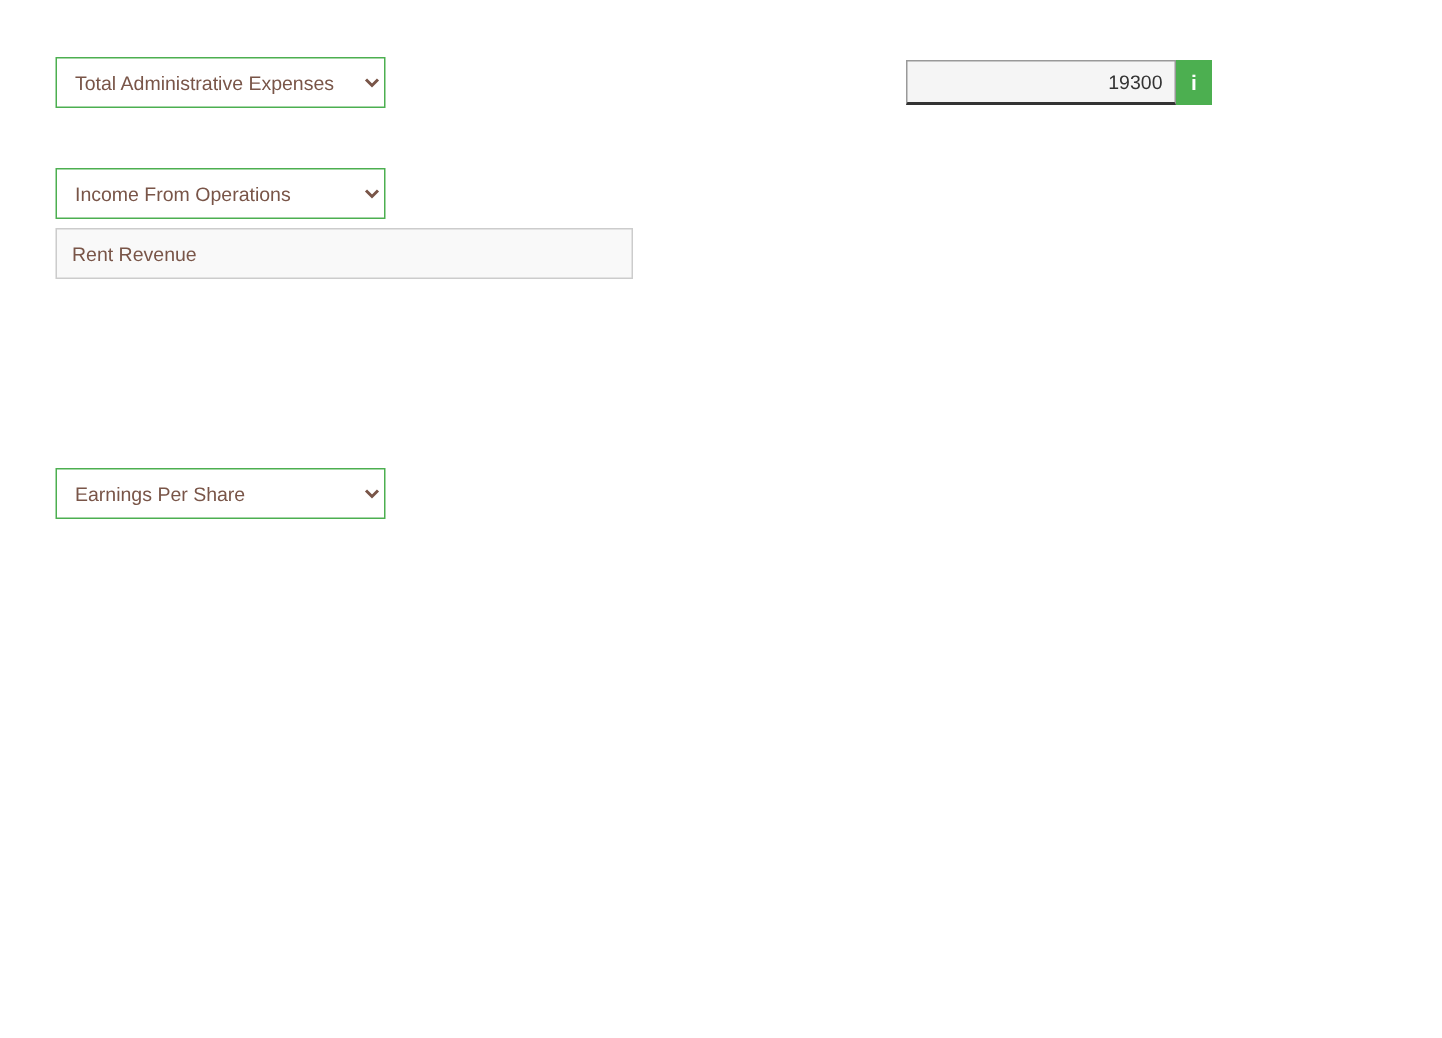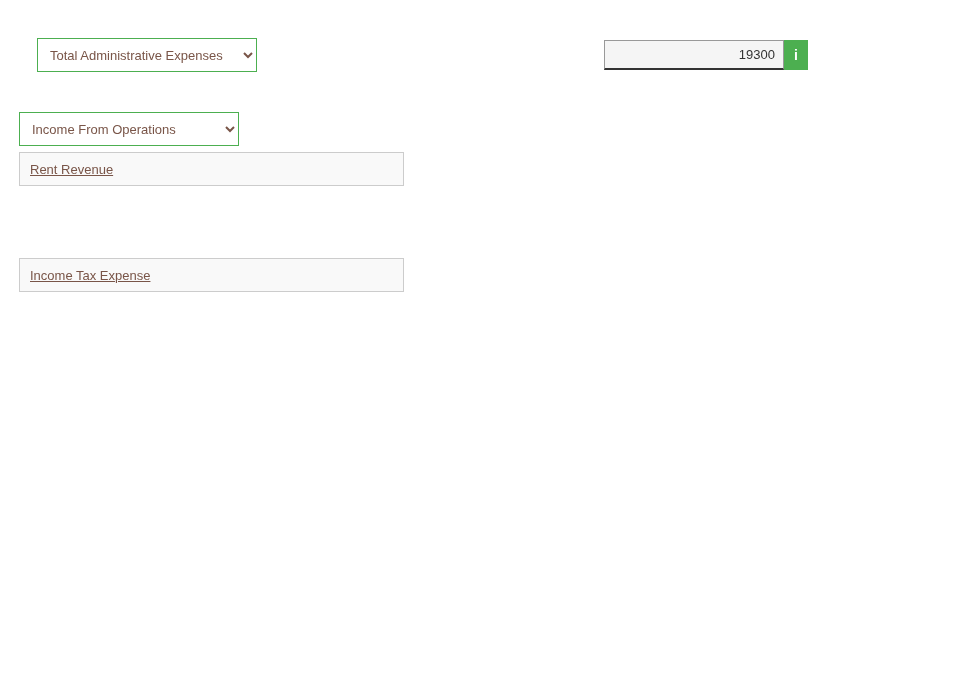--- a/index.html
+++ b/index.html
@@ -50,21 +50,21 @@
       width: 24px;
       height: 30px;
       font-size: 14px;
       font-weight: bold;
       cursor: pointer;
       display: flex;
       align-items: center;
       justify-content: center;
     }
     .section {
-      padding: 0 19px;
+      padding: 0 37px;
       margin-bottom: 8px;
     }
     .dropdown-select {
       border: 1px solid #4caf50;
       background: #fff;
       color: #795548;
       font-size: 13px;
       padding: 5px 8px;
       width: 220px;
       height: 34px;
@@ -74,21 +74,20 @@
     .text-field {
       border: 1px solid #ccc;
       background: #f9f9f9;
       color: #795548;
       font-size: 13px;
       padding: 5px 10px;
       width: 385px;
       height: 34px;
       margin-top: 6px;
       display: block;
-      text-decoration: underline;
     }
     .spacer {
       height: 30px;
     }
     .row-item {
       margin-bottom: 6px;
     }
   </style>
 </head>
 <body>
@@ -106,19 +105,17 @@
   </div>
 
   <div id="sections-container">
   <div class="spacer"></div>
       <div class="section row-item"><select class="dropdown-select"><option>Income From Operations</option></select></div>
       <div class="section row-item">
         <input type="text" class="text-field" value="Rent Revenue" style="">
       </div>
       <div class="spacer"></div>
       <div class="spacer"></div>
-      <div class="section row-item">
-        <input type="text" class="text-field" value="Income Tax Expense" style="">
-      </div>
       <div class="spacer"></div>
       <div class="spacer"></div>
+      <div class="section row-item"><select class="dropdown-select"><option>Earnings Per Share</option></select></div>
     </div>
 </div>
 
 </body></html>

